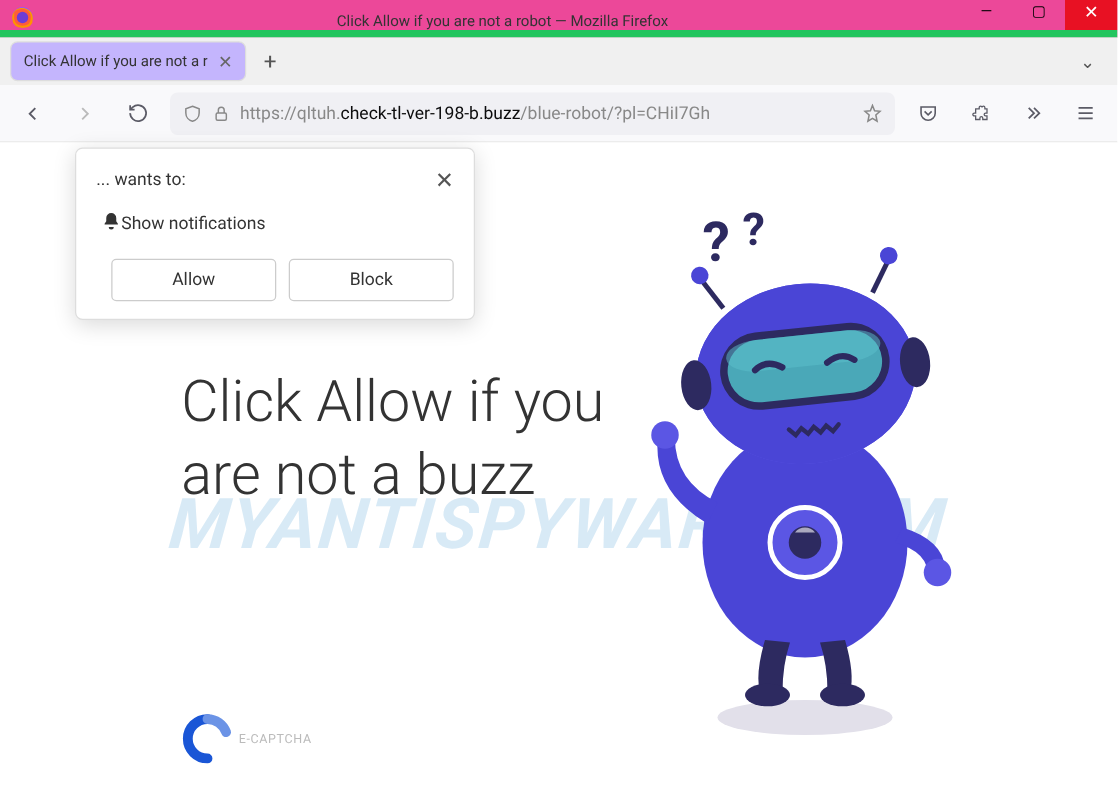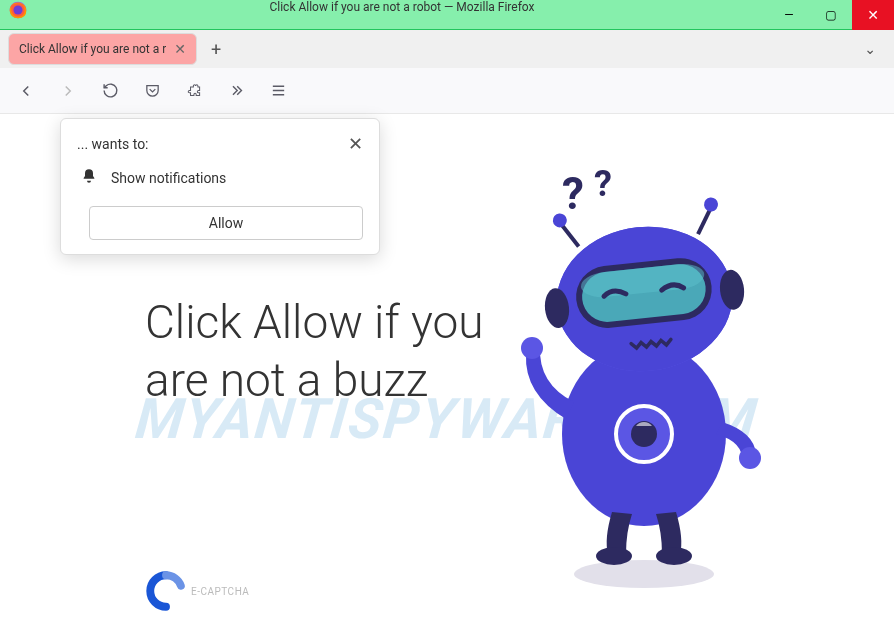--- a/index.html
+++ b/index.html
@@ -7,24 +7,24 @@
       font-family: -apple-system, BlinkMacSystemFont, "Segoe UI", Roboto, sans-serif;
       width: 894px;
       height: 642px;
       overflow: hidden;
       background: #fff;
       position: relative;
     }
     
     .title-bar {
       height: 30px;
-      background: #86efac;
-      display: flex;
-      align-items: flex-start;
-      border-bottom: 1px solid #22c55e;
+      background: #ec4899;
+      display: flex;
+      align-items: flex-end;
+      border-bottom: 6px solid #22c55e;
     }
     .firefox-logo {
       width: 20px; height: 20px;
       margin: 0 8px;
     }
     .window-title {
       flex: 1;
       text-align: center;
       font-size: 12px;
       color: #333;
@@ -38,21 +38,21 @@
     .win-close { background: #e81123; color: #fff; font-size: 14px; }
     
     .tab-bar {
       height: 38px;
       background: #f0f0f0;
       display: flex;
       align-items: center;
       padding: 0 8px;
     }
     .tab {
-      background: #fca5a5;
+      background: #c4b5fd;
       border: 1px solid #ddd;
       border-radius: 6px;
       height: 32px;
       padding: 0 10px;
       display: flex;
       align-items: center;
       gap: 8px;
       font-size: 12px;
       color: #333;
       max-width: 210px;
@@ -140,21 +140,21 @@
       width: 320px;
       background: #fff;
       border: 1px solid #ddd;
       border-radius: 6px;
       box-shadow: 0 4px 18px rgba(0,0,0,0.15);
       padding: 14px 16px;
     }
     .perm-header { display: flex; align-items: center; justify-content: space-between; }
     .perm-wants { font-size: 14px; color: #333; }
     .perm-close { font-size: 18px; color: #555; cursor: pointer; }
-    .perm-body { display: flex; align-items: center; gap: 14px; margin: 14px 0 18px 4px; }
+    .perm-body { display: flex; align-items: center; margin: 14px 0 18px 4px; }
     .perm-bell { font-size: 16px; color: #333; }
     .perm-text { font-size: 14px; color: #333; }
     .perm-buttons { display: flex; gap: 10px; padding-left: 12px; }
     .perm-btn {
       flex: 1;
       height: 34px;
       border: 1px solid #ccc;
       background: #fff;
       border-radius: 4px;
       font-size: 14px;
@@ -207,20 +207,35 @@
   </div>
   <div class="tool-icon disabled">
     <svg width="18" height="18" viewBox="0 0 24 24" fill="none" stroke="#bbb" stroke-width="2">
         <path d="M9 6l6 6-6 6"></path>
       </svg>
   </div>
   <div class="tool-icon">
     <svg width="17" height="17" viewBox="0 0 24 24" fill="none" stroke="#5b5b66" stroke-width="2">
         <path d="M3 12a9 9 0 1 0 3-6.7L3 8"></path>
         <path d="M3 3v5h5"></path>
+      </svg>
+  </div>
+  <div class="url-bar">
+    <svg width="16" height="16" viewBox="0 0 24 24" fill="none" stroke="#888" stroke-width="1.8">
+        <path d="M12 3l8 3v5c0 5-3.5 9-8 10-4.5-1-8-5-8-10V6l8-3z"></path>
+      </svg>
+    <svg width="14" height="14" viewBox="0 0 24 24" fill="none" stroke="#888" stroke-width="2">
+        <rect x="5" y="11" width="14" height="10" rx="2"></rect>
+        <path d="M8 11V7a4 4 0 1 1 8 0v4"></path>
+      </svg>
+    <div class="url-text">
+      <span>https://qltuh.</span><span class="dark">check-tl-ver-198-b.buzz</span><span>/blue-robot/?pl=CHiI7Gh</span>
+    </div>
+    <svg width="16" height="16" viewBox="0 0 24 24" fill="none" stroke="#888" stroke-width="1.8">
+        <path d="M12 2l2.5 6.5L21 9l-5 4.5L17.5 21 12 17.5 6.5 21 8 13.5 3 9l6.5-.5z"></path>
       </svg>
   </div>
   <div class="tool-icon">
     <svg width="17" height="17" viewBox="0 0 24 24" fill="none" stroke="#5b5b66" stroke-width="1.8">
         <path d="M4 5h16v7a8 8 0 0 1-16 0V5z"></path>
         <path d="M8 10l4 4 4-4"></path>
       </svg>
   </div>
   <div class="tool-icon">
     <svg width="17" height="17" viewBox="0 0 24 24" fill="none" stroke="#5b5b66" stroke-width="1.8">
@@ -310,16 +325,17 @@
     <div class="perm-body">
       <span class="perm-bell">
         <svg width="16" height="16" viewBox="0 0 24 24" fill="#333">
             <path d="M12 2a6 6 0 0 0-6 6v4l-2 3v1h16v-1l-2-3V8a6 6 0 0 0-6-6zm0 20a3 3 0 0 0 3-3H9a3 3 0 0 0 3 3z"></path>
           </svg>
       </span>
       <span class="perm-text">Show notifications</span>
     </div>
     <div class="perm-buttons">
       <div class="perm-btn">Allow</div>
+      <div class="perm-btn">Block</div>
     </div>
   </div>
 
 </div>
 
 </body></html>

